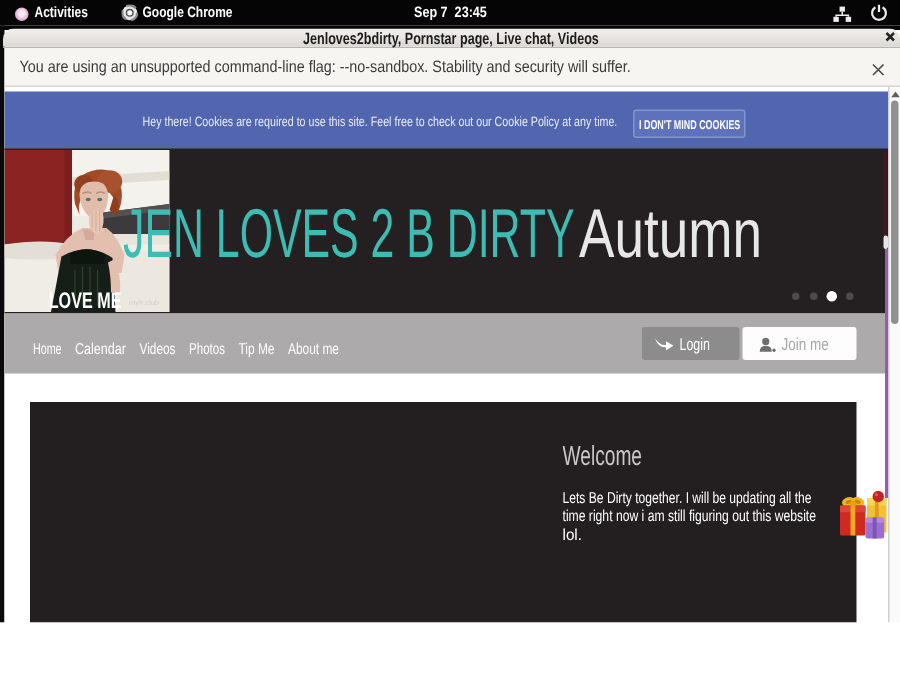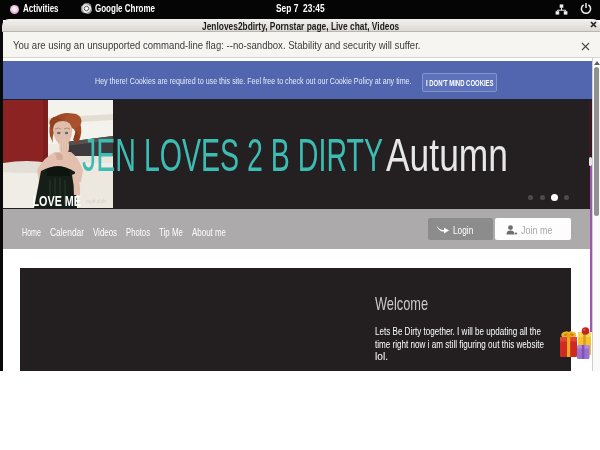--- a/index.html
+++ b/index.html
@@ -1,16 +1,16 @@
 <!DOCTYPE html>
 <html><head>
 <meta charset="utf-8">
 <style>
   html,body{margin:0;padding:0;}
-  #screen{position:relative;width:600px;height:371px;overflow:hidden;background:#fff;
+  #screen{position:relative;width:600px;height:415px;overflow:hidden;background:#fff;
     font-family:"Liberation Sans", sans-serif;}
   .abs{position:absolute;}
   .sx{display:inline-block;transform-origin:0 50%;white-space:nowrap;}
 </style>
 </head>
 <body>
 <div id="screen">
 
   <div class="abs" style="left:0;top:0;width:600px;height:17px;background:#050505;"></div>
   <div class="abs" style="left:10px;top:4.5px;width:9px;height:9px;border-radius:50%;

